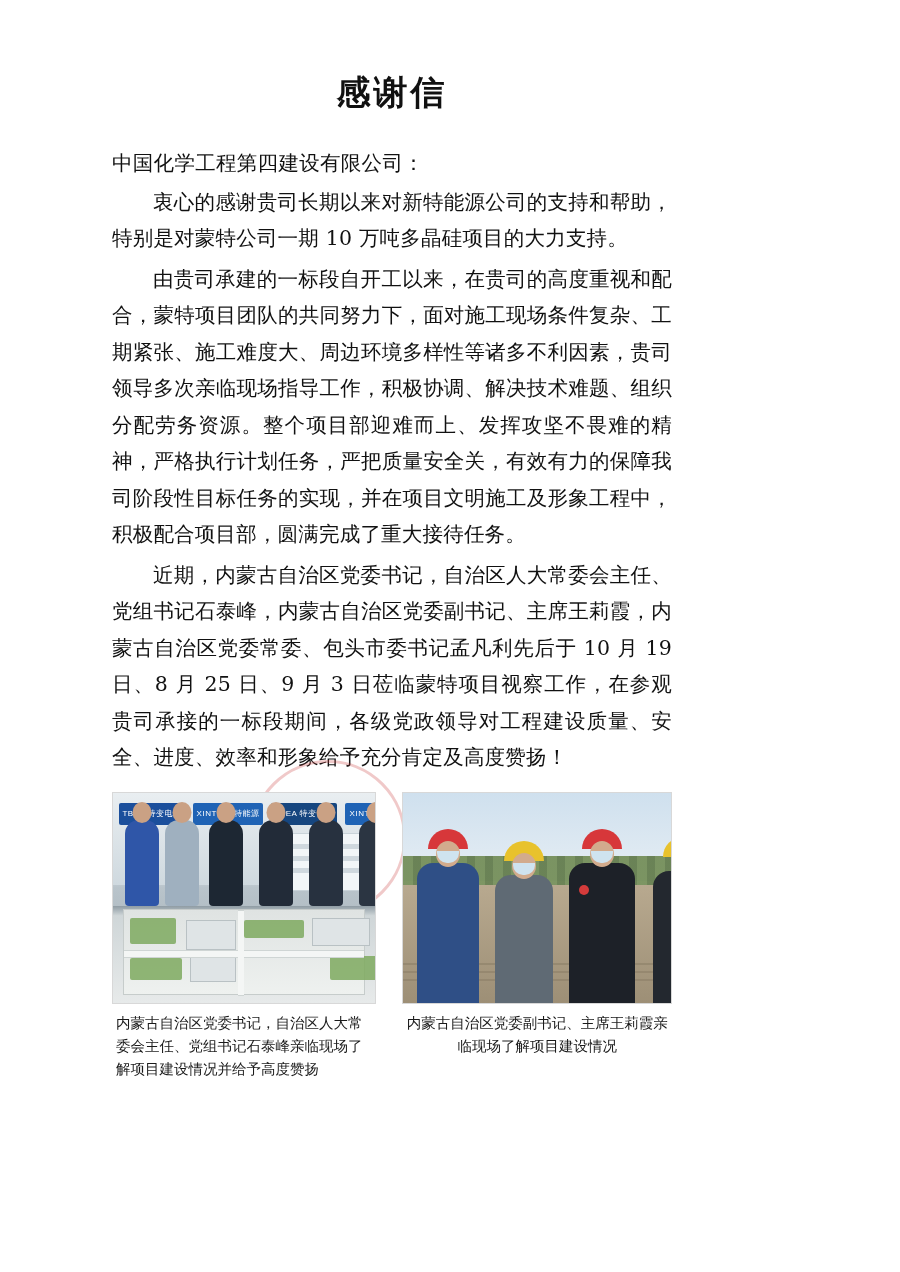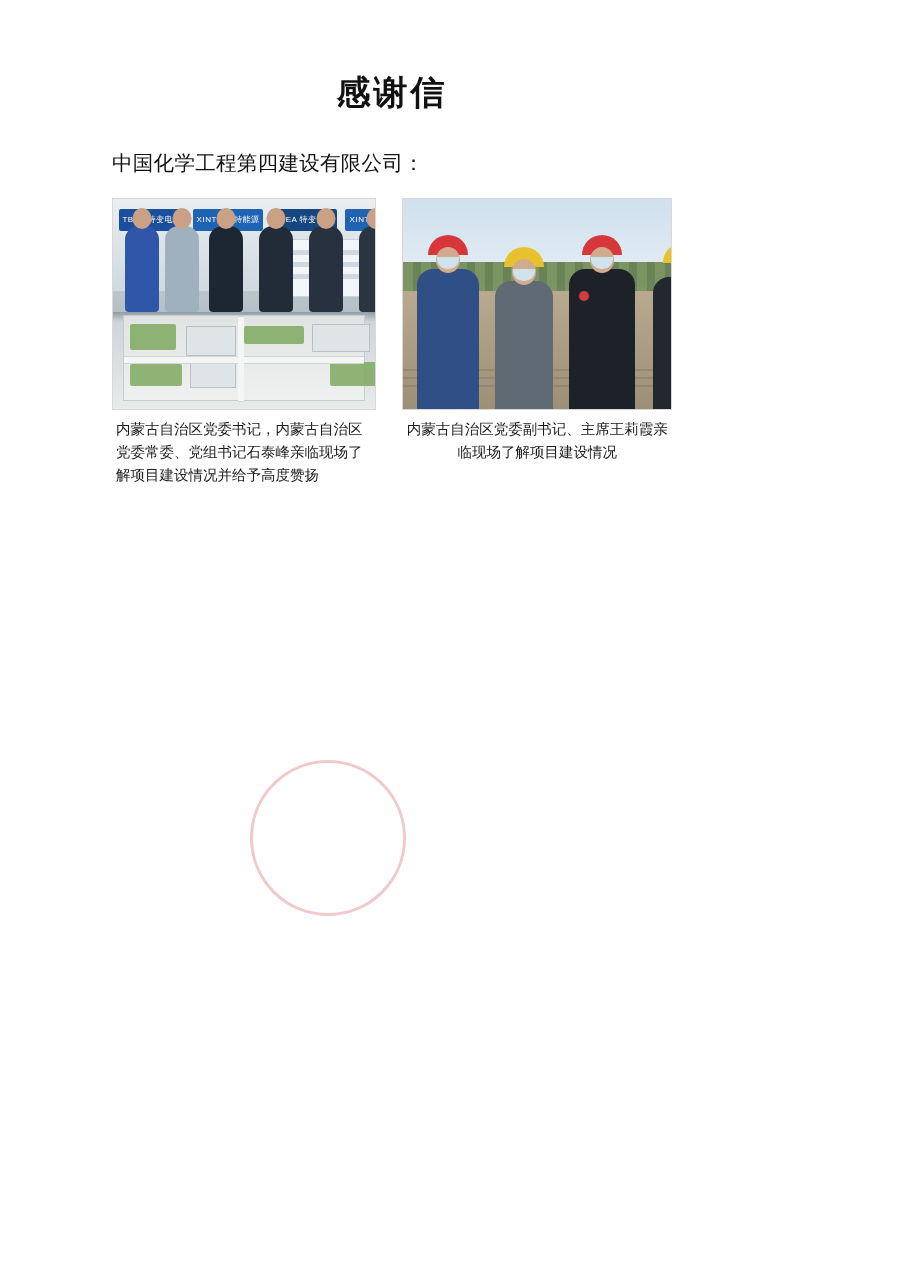--- a/index.html
+++ b/index.html
@@ -192,20 +192,23 @@
 </style>
 </head>
 <body>
 
 <div class="page">
 
   <h1 class="doc-title">感谢信</h1>
 
   <div class="salutation">中国化学工程第四建设有限公司：</div>
 
+  <p class="body-par">衷心的感谢贵司长期以来对新特能源公司的支持和帮助，特别是对蒙特公司一期 10 万吨多晶硅项目的大力支持。</p>
+  <p class="body-par">由贵司承建的一标段自开工以来，在贵司的高度重视和配合，蒙特项目团队的共同努力下，面对施工现场条件复杂、工期紧张、施工难度大、周边环境多样性等诸多不利因素，贵司领导多次亲临现场指导工作，积极协调、解决技术难题、组织分配劳务资源。整个项目部迎难而上、发挥攻坚不畏难的精神，严格执行计划任务，严把质量安全关，有效有力的保障我司阶段性目标任务的实现，并在项目文明施工及形象工程中，积极配合项目部，圆满完成了重大接待任务。</p>
+  <p class="body-par">近期，内蒙古自治区党委书记，自治区人大常委会主任、党组书记石泰峰，内蒙古自治区党委副书记、主席王莉霞，内蒙古自治区党委常委、包头市委书记孟凡利先后于 10 月 19 日、8 月 25 日、9 月 3 日莅临蒙特项目视察工作，在参观贵司承接的一标段期间，各级党政领导对工程建设质量、安全、进度、效率和形象给予充分肯定及高度赞扬！</p>
 
   <div class="stamp"></div>
 
   <div class="figures">
 
     <div class="figure left">
       <div class="photo">
         <div class="p1-bg"></div>
         <div class="p1-wall"></div>
         <div class="p1-banner b1">TBEA 特变电工</div>
@@ -241,21 +244,21 @@
           <div class="p1-green" style="left:120px;top:10px; width:60px; height:18px;"></div>
           <div class="p1-green" style="left:206px;top:46px; width:70px; height:24px;"></div>
           <div class="p1-blk" style="left:62px; top:10px; width:48px; height:28px;"></div>
           <div class="p1-blk" style="left:66px; top:46px; width:44px; height:24px;"></div>
           <div class="p1-blk" style="left:188px;top:8px;  width:56px; height:26px;"></div>
           <div class="p1-blk" style="left:252px;top:8px;  width:40px; height:22px;"></div>
           <div class="p1-road" style="left:0;    top:40px; width:100%; height:6px;"></div>
           <div class="p1-road" style="left:114px;top:0;    width:6px;  height:100%;"></div>
         </div>
       </div>
-      <div class="caption left-cap">内蒙古自治区党委书记，内蒙古自治区党委常委、党组书记石泰峰亲临现场了解项目建设情况并给予高度赞扬</div>
+      <div class="caption left-cap">内蒙古自治区党委书记，自治区人大常委会主任、党组书记石泰峰亲临现场了解项目建设情况并给予高度赞扬</div>
     </div>
 
     <div class="figure right">
       <div class="photo">
         <div class="p2-sky"></div>
         <div class="p2-trees"></div>
         <div class="p2-ground"></div>
         <div class="p2-rebar"></div>
 
         <div class="p2-person p2-a">

